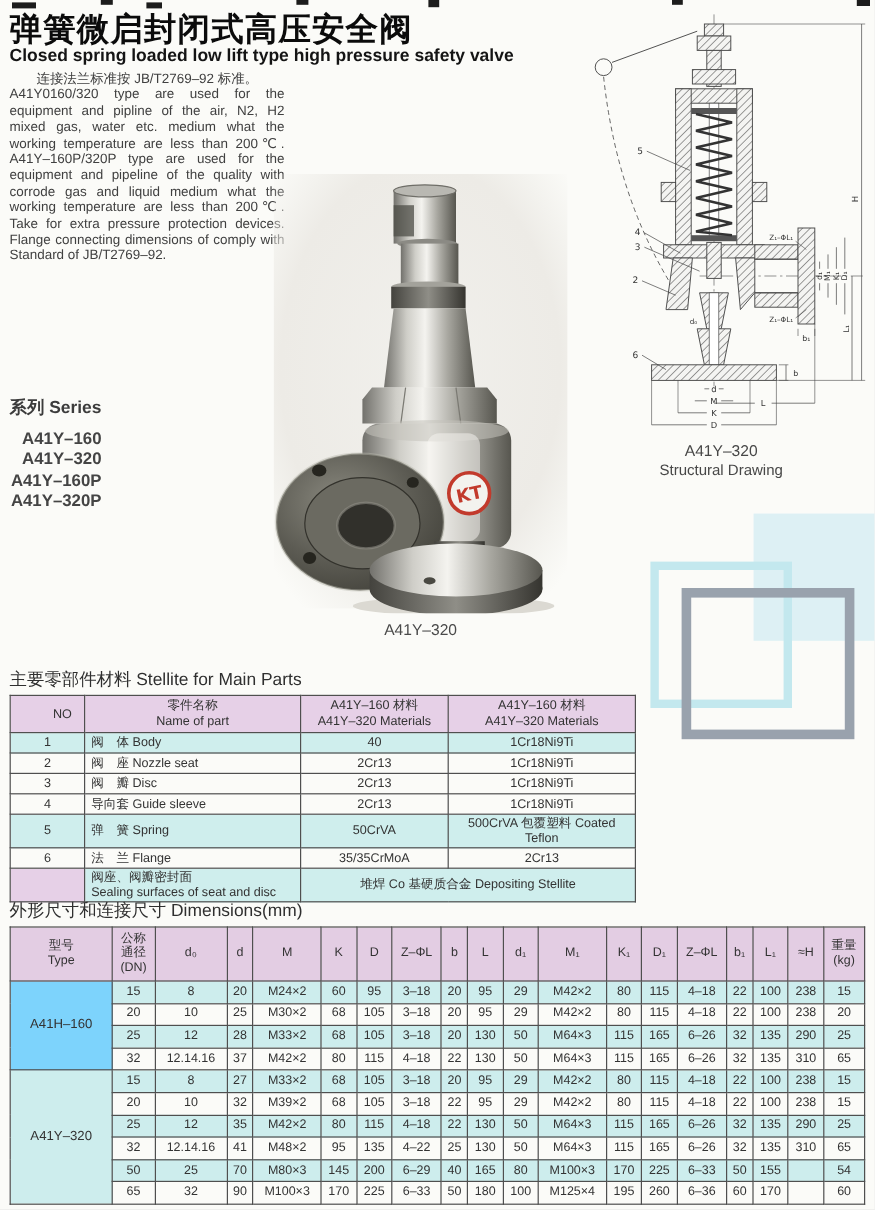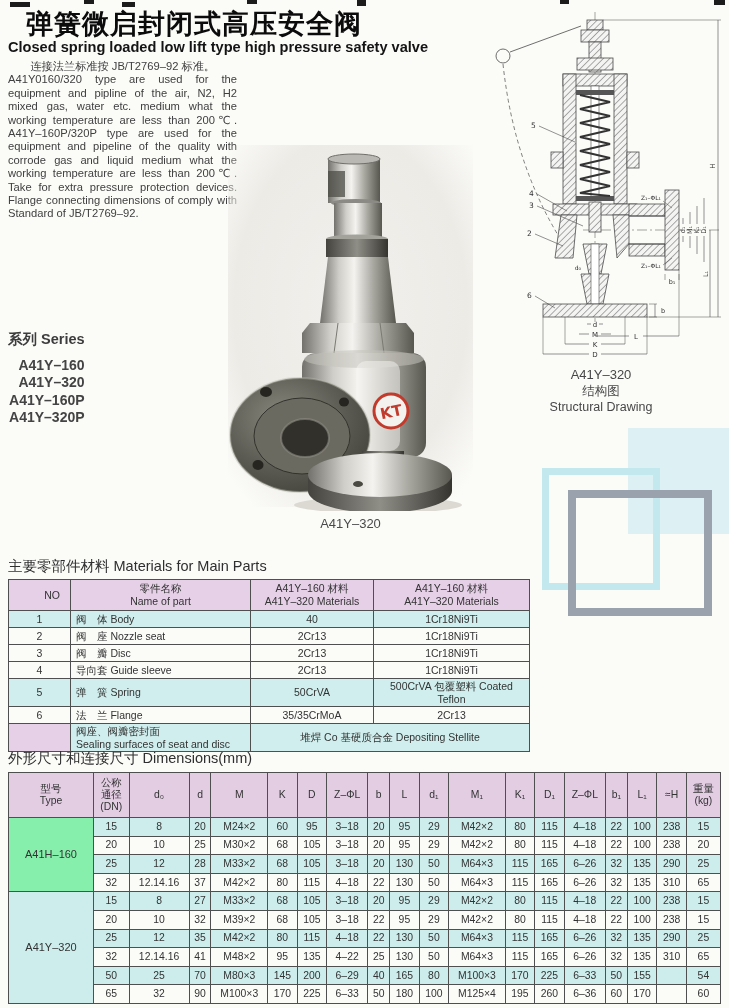--- a/index.html
+++ b/index.html
@@ -1,20 +1,20 @@
 <!DOCTYPE html>
 <html><head>
 <meta charset="utf-8">
 <style>
   html,body{margin:0;padding:0;background:#e8e8e8;}
   .page{position:relative;width:729px;height:1008px;background:#fbfbf8;overflow:hidden;
         font-family:"Liberation Sans","DejaVu Sans",sans-serif;color:#3a3a3a;}
   .mark{position:absolute;background:#1c1c1c;}
 
-  .title-cn{position:absolute;left:26px;top:6px;margin:0;font-size:27px;font-weight:700;
+  .title-cn{position:absolute;left:8px;top:6px;margin:0;font-size:27px;font-weight:700;
             color:#0b0b0b;letter-spacing:1px;white-space:nowrap;}
   .title-en{position:absolute;left:8px;top:39px;margin:0;font-size:14.6px;font-weight:700;color:#141414;}
 
   .intro{position:absolute;left:8px;top:60px;width:229px;font-size:11.2px;line-height:13.4px;
          text-align:justify;color:#404040;}
   .intro p{margin:0;}
   .intro p.indent{text-indent:2em;}
 
   .series{position:absolute;left:8px;top:330px;font-weight:bold;}
   .series-title{font-size:14.5px;color:#3c3c3c;margin-bottom:8px;}
@@ -48,21 +48,21 @@
   .materials-table td.no-pink{background:#e6d0e7 !important;}
 
   .dims-title{position:absolute;left:8px;top:749px;font-size:14.5px;color:#2f2f2f;}
   .dims-table{position:absolute;left:8px;top:772px;width:713px;font-size:10.4px;color:#333;table-layout:auto;}
   .dims-table th,.dims-table td{border:1px solid #4f4f4f;text-align:center;vertical-align:middle;
       padding:0 2px;white-space:nowrap;line-height:1.15;}
   .dims-table th{background:#e3cde3;font-weight:400;height:44px;}
   .dims-table td{height:17.6px;}
   .dims-table tr.tint td{background:#cdeded;}
   .dims-table td.type-cell{background:#fff;font-size:11px;width:80px;}
-  .dims-table td.type-cell.cyan{background:#86efac;}
+  .dims-table td.type-cell.cyan{background:#7dd3fc;}
   svg text{font-family:"DejaVu Sans","Liberation Sans",sans-serif;}
 </style>
 </head>
 <body>
 
 <div class="page">
 
   <div class="mark" style="left:10px;top:2px;width:20px;height:5px;"></div>
   <div class="mark" style="left:84px;top:0;width:10px;height:4px;"></div>
   <div class="mark" style="left:122px;top:2px;width:13px;height:5px;"></div>
@@ -268,30 +268,29 @@
         <text x="104" y="264" text-anchor="end" font-size="6">d₀</text>
         <text x="118" y="320.5">d</text>
         <text x="118" y="330.5">M</text>
         <text x="118" y="340.5">K</text>
         <text x="118" y="350.5">D</text>
         <text x="159" y="332.5">L</text>
       </g>
     </svg>
     <div class="drawing-caption">
       <div class="l1">A41Y–320</div>
-      <div class="l2">结构图</div>
       <div class="l3">Structural Drawing</div>
     </div>
   </div>
 
   <div class="deco-fill"></div>
   <div class="deco-cyan"></div>
   <div class="deco-gray"></div>
 
-  <div class="materials-title">主要零部件材料 Materials for Main Parts</div>
+  <div class="materials-title">主要零部件材料 Stellite for Main Parts</div>
   <table class="materials-table">
     <thead>
         <tr>
           <th>
             <div>NO</div>
           </th>
           <th>
             <div>零件名称</div>
             <div>Name of part</div>
           </th>

